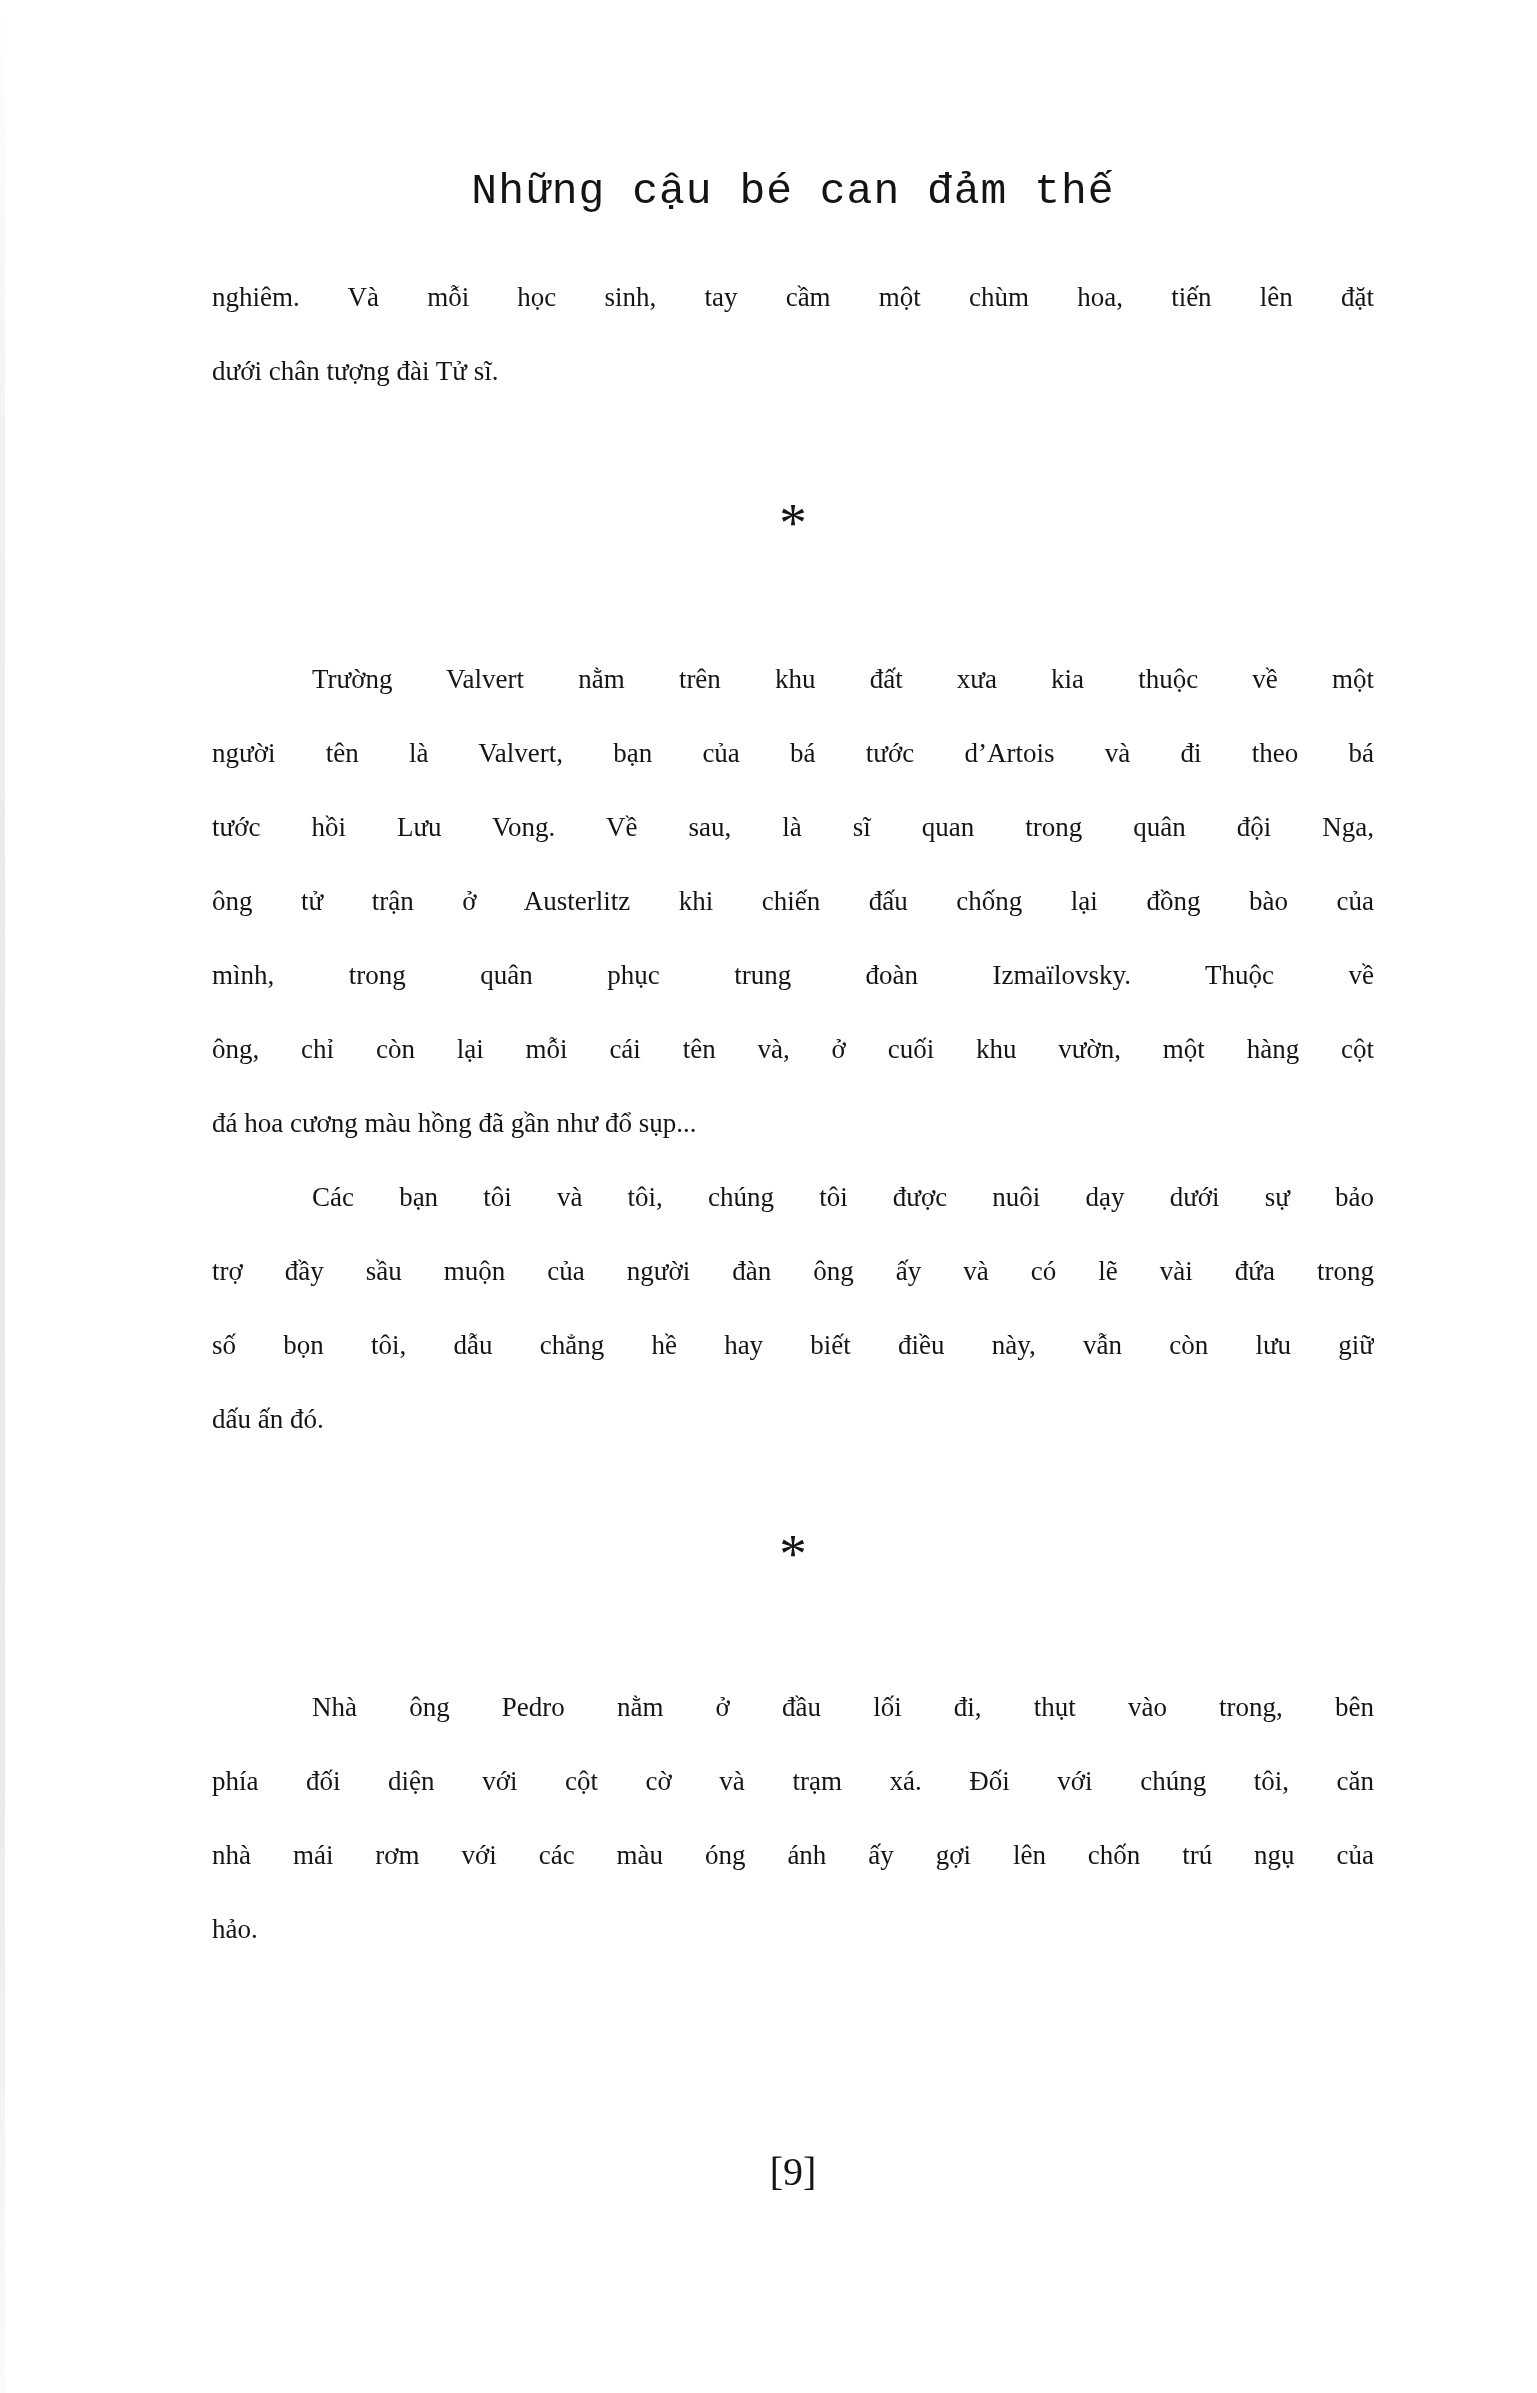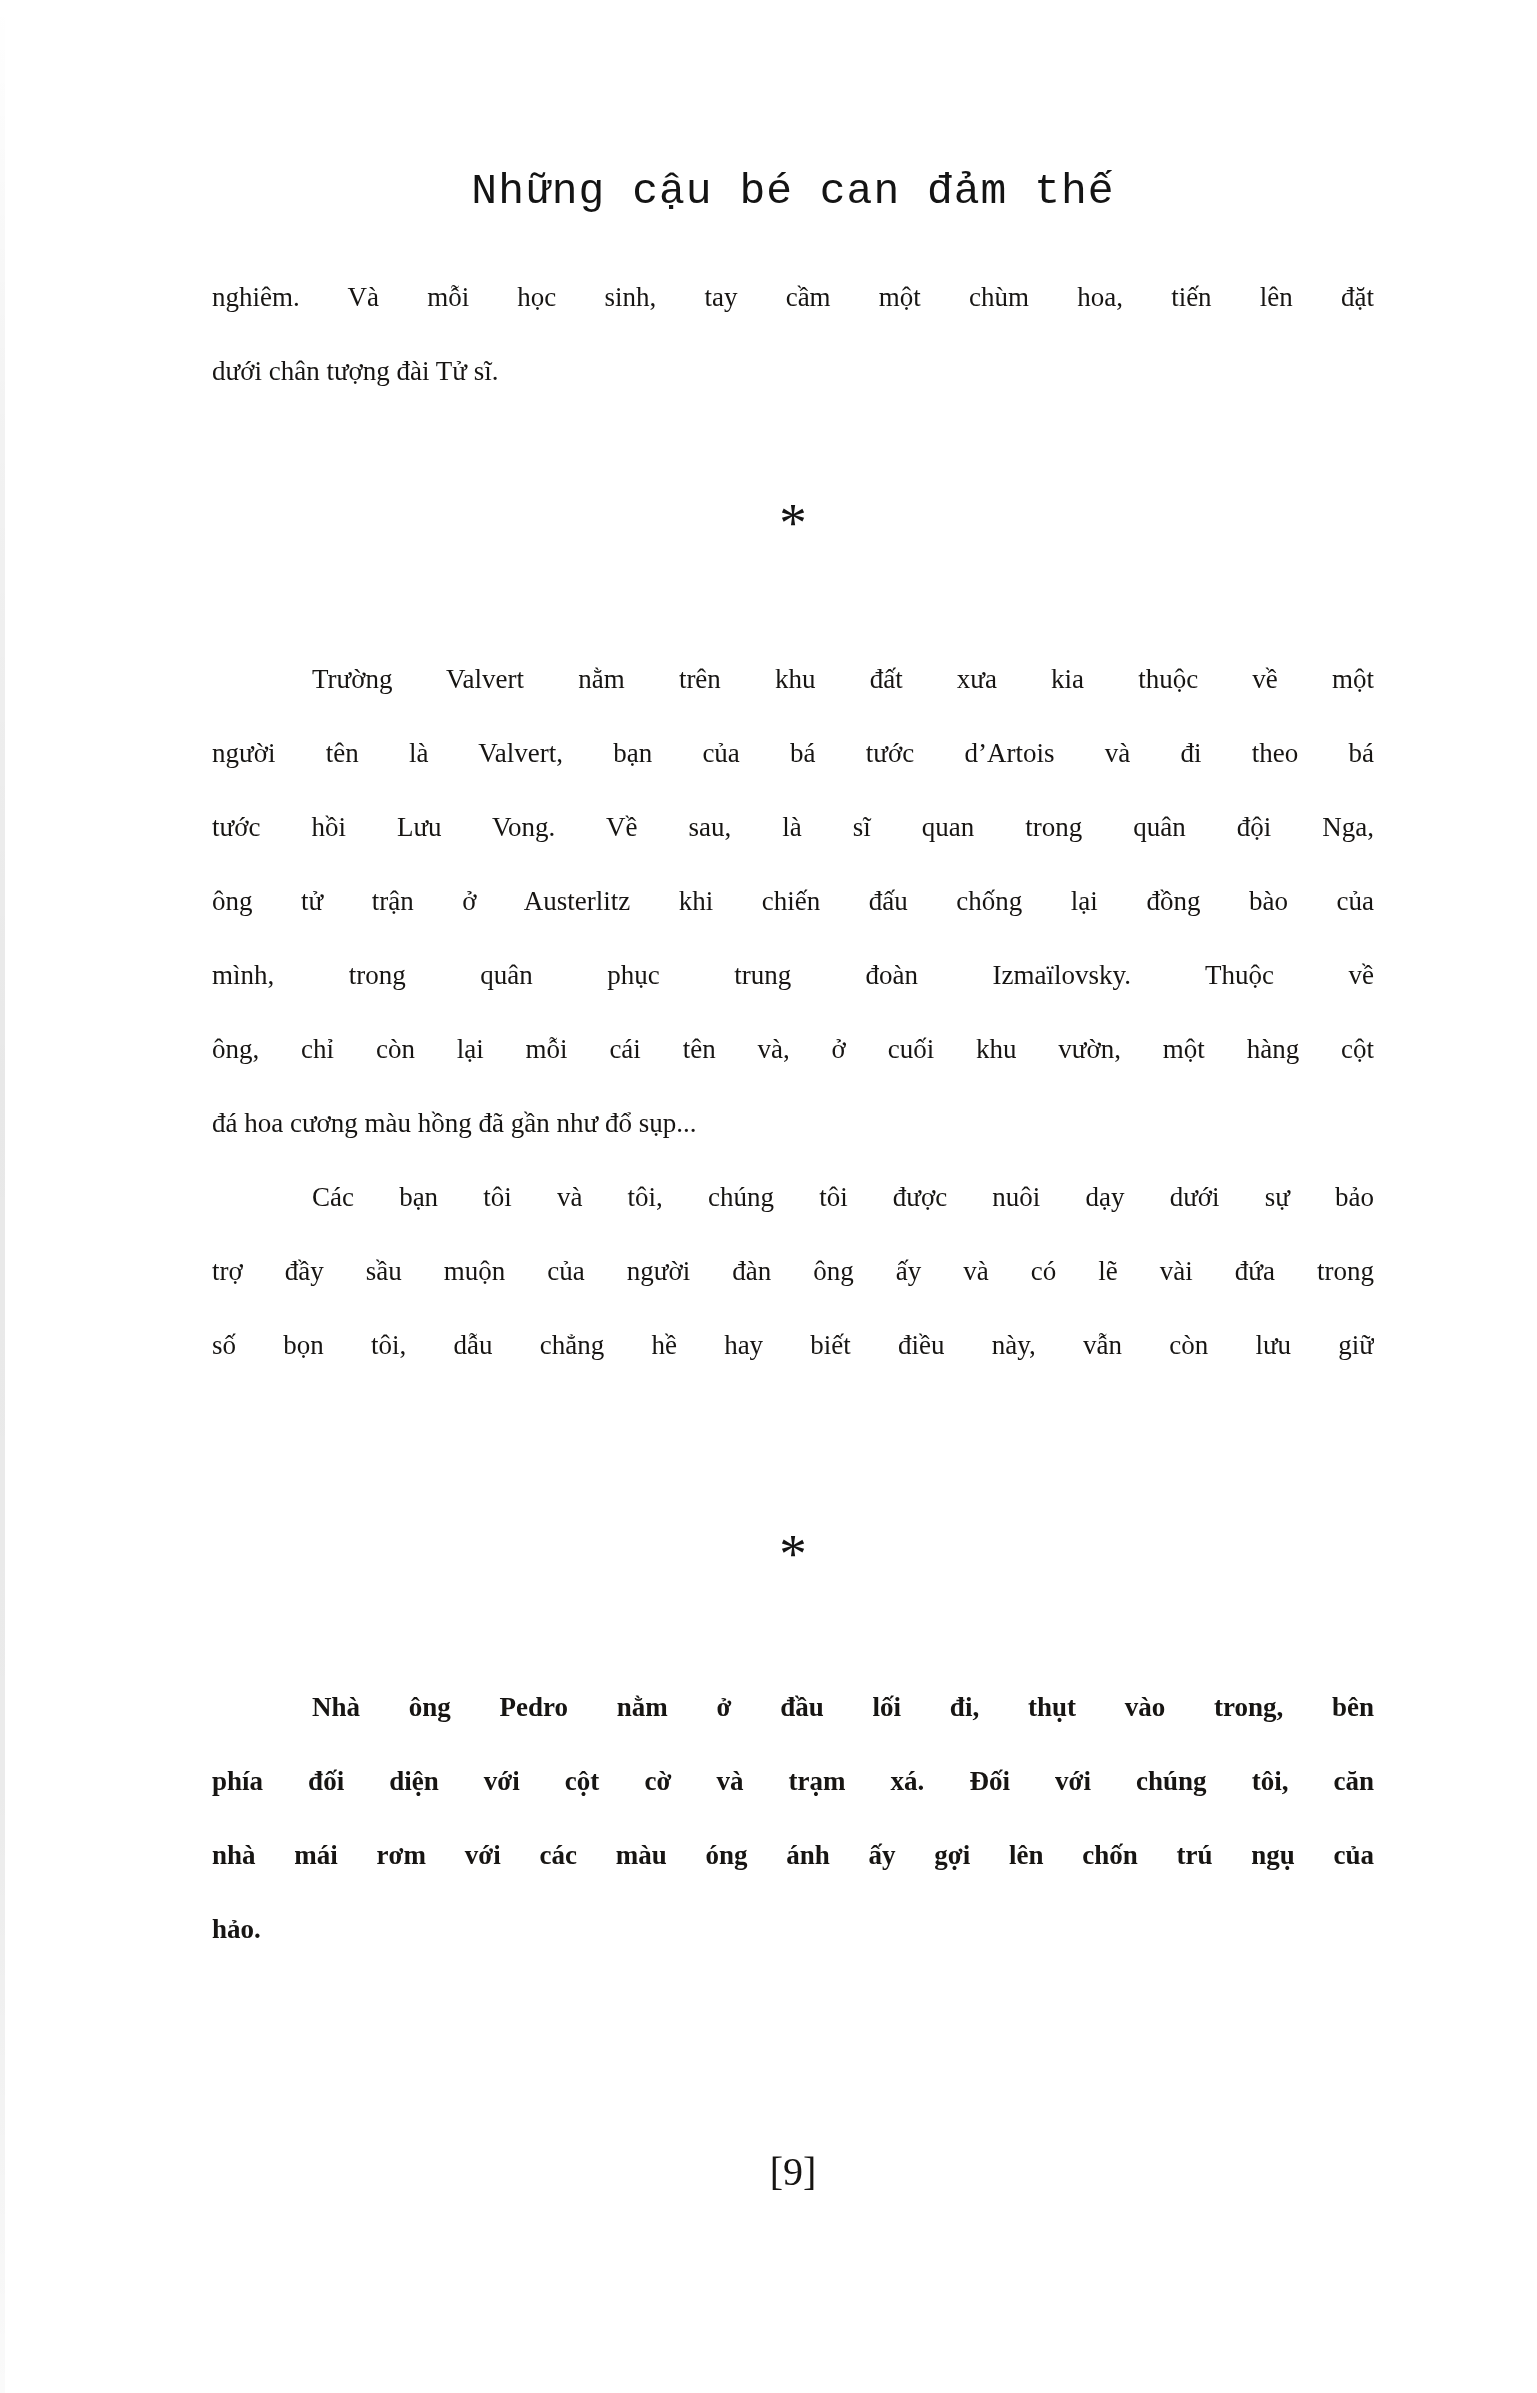--- a/index.html
+++ b/index.html
@@ -66,21 +66,21 @@
     width: 1162px;
     text-align: center;
     font-size: 55px;
     line-height: 67px;
     color: #141414;
   }
   #sep1 { top: 489px; }
   #sep2 { top: 1520px; }
   #para-first   { top: 260px; }
   #para-middle  { top: 642px; }
-  #para-last    { top: 1670px; font-weight: bold; }
+  #para-last    { top: 1670px; }
   .page-number {
     position: absolute;
     left: 212px;
     width: 1162px;
     top: 2143px;
     text-align: center;
     font-size: 40px;
     line-height: 57px;
     color: #171513;
   }
@@ -105,20 +105,21 @@
     <div class="line indent">Trường Valvert nằm trên khu đất xưa kia thuộc về một</div>
     <div class="line">người tên là Valvert, bạn của bá tước d’Artois và đi theo bá</div>
     <div class="line">tước hồi Lưu Vong. Về sau, là sĩ quan trong quân đội Nga,</div>
     <div class="line">ông tử trận ở Austerlitz khi chiến đấu chống lại đồng bào của</div>
     <div class="line">mình, trong quân phục trung đoàn Izmaïlovsky. Thuộc về</div>
     <div class="line">ông, chỉ còn lại mỗi cái tên và, ở cuối khu vườn, một hàng cột</div>
     <div class="line pend">đá hoa cương màu hồng đã gần như đổ sụp...</div>
     <div class="line indent">Các bạn tôi và tôi, chúng tôi được nuôi dạy dưới sự bảo</div>
     <div class="line">trợ đầy sầu muộn của người đàn ông ấy và có lẽ vài đứa trong</div>
     <div class="line">số bọn tôi, dẫu chẳng hề hay biết điều này, vẫn còn lưu giữ</div>
+    <div class="line pend">dấu ấn đó.</div>
   </div>
 
   <div class="separator" id="sep2">*</div>
 
   <div class="block" id="para-last">
     <div class="line indent">Nhà ông Pedro nằm ở đầu lối đi, thụt vào trong, bên</div>
     <div class="line">phía đối diện với cột cờ và trạm xá. Đối với chúng tôi, căn</div>
     <div class="line">nhà mái rơm với các màu óng ánh ấy gợi lên chốn trú ngụ của</div>
     <div class="line pend">hảo.</div>
   </div>

